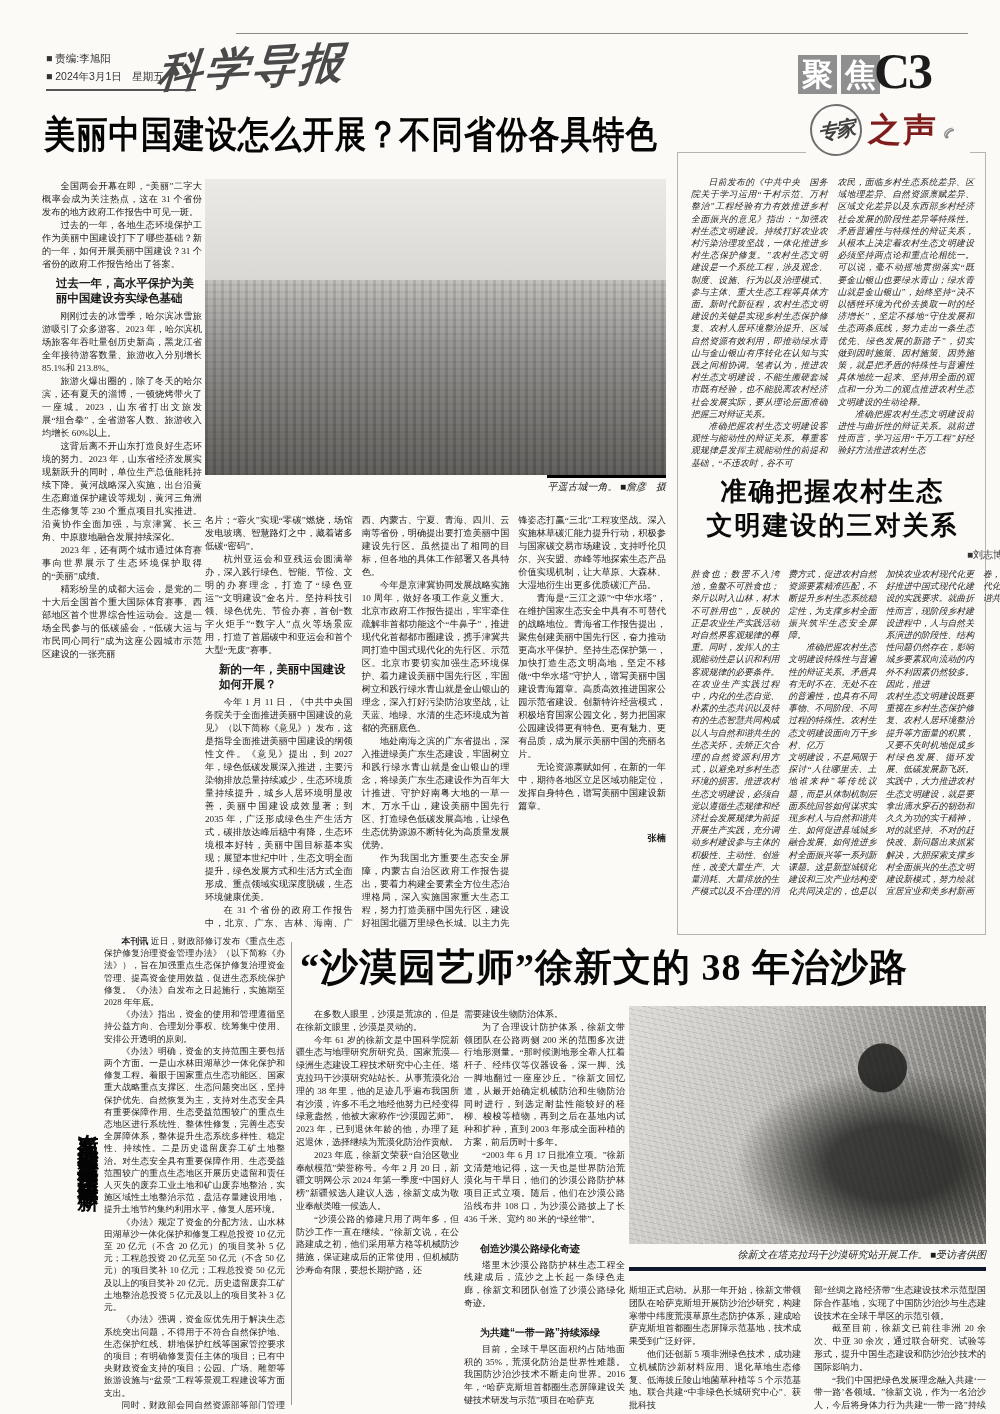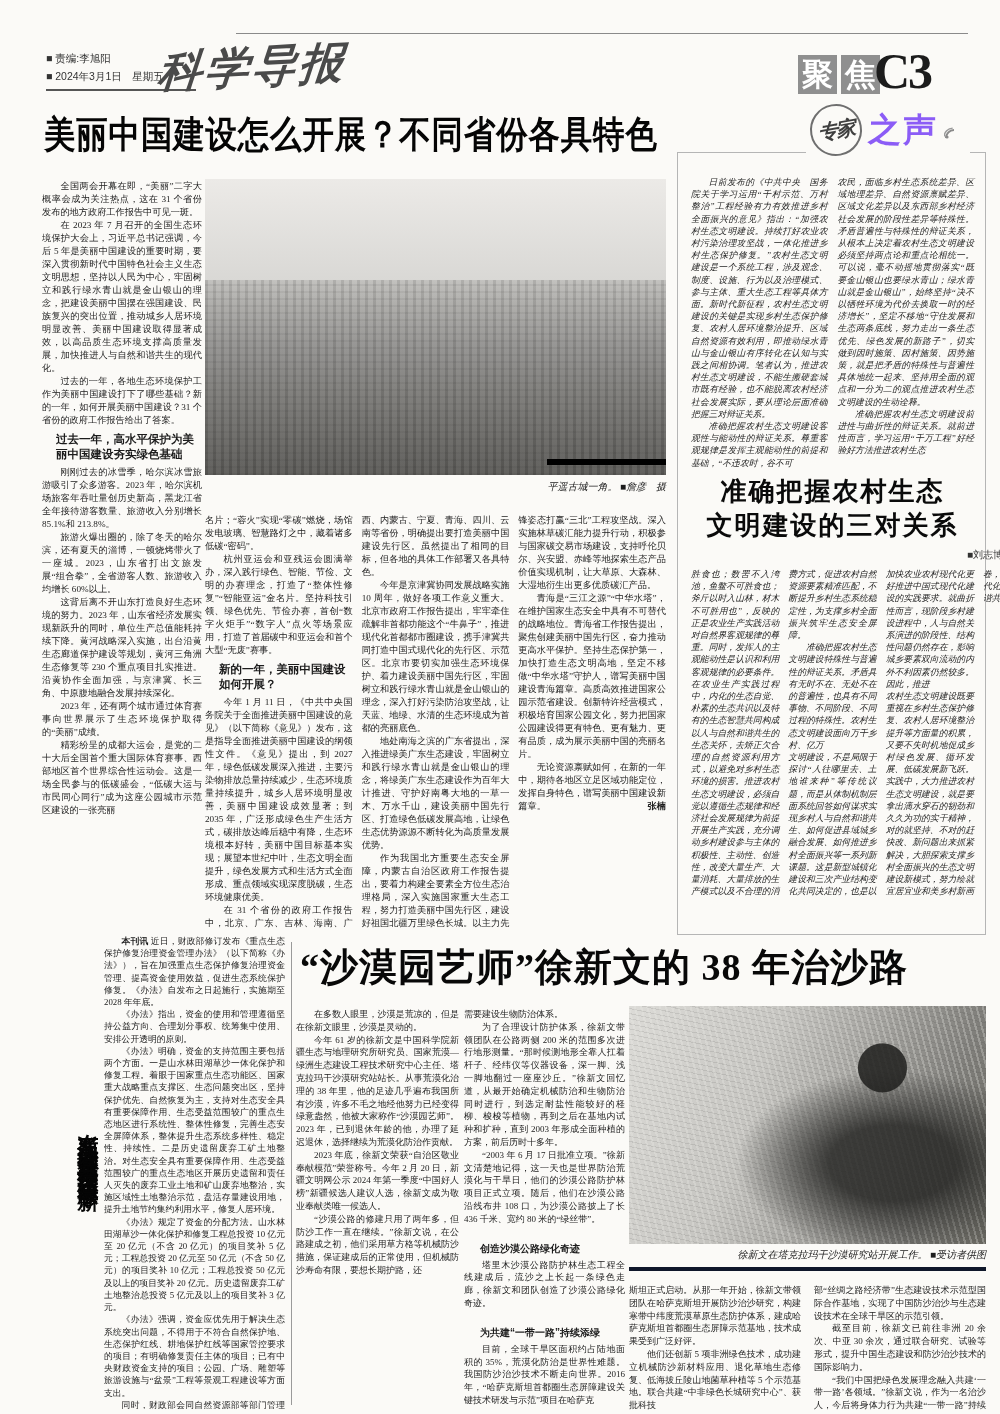--- a/index.html
+++ b/index.html
@@ -20,21 +20,21 @@
   .sub {
     font-family:"Liberation Sans","DejaVu Sans",sans-serif;
     font-weight:bold; font-size:11.5px; line-height:15px;
     text-indent:0; padding:5px 6px 4px 14px; text-align:left;
   }
   .dsub {
     font-family:"Liberation Sans","DejaVu Sans",sans-serif;
     font-weight:bold; font-size:10px; line-height:14px;
     text-indent:0; padding:4px 0 3px 16px;margin-top:12px;
   }
-  .author { float:right; font-weight:bold; font-family:"Liberation Sans",sans-serif; }
+  .author { float:right; font-weight:bold; font-family:"Liberation Sans",sans-serif;margin-top:32px; }
 
   
   #hdr-rule { left:236px; top:33px; width:732px; height:1px; }
   #hdr-left { left:46px; top:49px; font-size:10.5px; line-height:18px; color:#333; }
   #hdr-left-rule { left:46px; top:89px; width:150px; height:2px; background:#555; }
   #masthead {
     left:158px; top:38px; font-size:44px; font-weight:bold; font-style:italic;
     color:#4a4a4a; letter-spacing:3px; transform:rotate(-3deg) skewX(-8deg);
     font-family:"DejaVu Serif",serif;
   }
@@ -56,35 +56,35 @@
   #photo1 { left:205px; top:179px; width:461px; height:296px;
     background:
       repeating-linear-gradient(90deg, rgba(40,40,40,0.10) 0 3px, rgba(255,255,255,0.06) 3px 8px),
       repeating-linear-gradient(0deg, rgba(30,30,30,0.07) 0 2px, transparent 2px 7px),
       linear-gradient(180deg,#e8e7e4 0%,#deddda 18%,#c9c8c5 30%,#abaaa7 42%,#939290 55%,#7d7c79 70%,#6a6966 85%,#585754 100%);
   }
   #photo1-sky { position:absolute; left:0; top:0; width:100%; height:34%;
     background:linear-gradient(180deg,#eceae7,#d9d8d5); }
   #caption1 { left:205px; top:480px; width:461px; text-align:right;
     font-size:10px; font-style:italic; }
-  #caption1 .cap-inner { border-top:6px solid #000000; padding-top:16px; }
+  #caption1 .cap-inner { border-top:3px solid #000000; padding-top:3px; }
   #flow { left:205px; top:514px; width:461px; height:420px;
     column-count:3; column-gap:9px; column-fill:auto; }
 
   
   #expert-box { left:677px; top:152px; width:309px; height:783px;
     border:1px solid #b5b5b5; background:#fbfaf7; }
   #expert-logo { left:806px; top:102px; display:flex; align-items:center; gap:6px;
     background:#fbfaf7; padding:2px 4px; }
   .logo-circle { width:52px; height:52px; border:2px solid #6f6f6f; border-radius:50%;
     display:flex; align-items:center; justify-content:center; background:#fbfaf7;
     font-style:italic; font-weight:bold; font-size:20px; color:#3f3f3f;
     letter-spacing:-2px; transform:rotate(-10deg); }
   .logo-word { font-family:"Liberation Sans",sans-serif; font-weight:bold;
-    font-size:33px; color:#8b5cf6; letter-spacing:2px; }
+    font-size:33px; color:#7f1d1d; letter-spacing:2px; }
   #expert-top { left:691px; top:176px; width:283px; height:294px;
     column-count:2; column-gap:10px; column-fill:auto;
     font-size:8.8px; line-height:12.2px; }
   #expert-headline { left:691px; top:474px; width:283px; text-align:center;
     font-family:"Liberation Sans",sans-serif; font-weight:bold;
     font-size:26px; line-height:34px; letter-spacing:2px; color:#0a0a0a; }
   #expert-byline { left:720px; top:548px; width:283px; text-align:right;
     font-size:10px; color:#333; }
   #expert-bottom { left:691px; top:568px; width:283px; height:338px;
     column-count:3; column-gap:9px; column-fill:auto;
@@ -136,21 +136,20 @@
 <div class="abs" id="sec-boxes">
   <div class="sec-box">聚</div>
   <div class="sec-box">焦</div>
 </div>
 <div class="abs" id="pageno">C3</div>
 
 <h1 class="abs" id="main-headline">美丽中国建设怎么开展？不同省份各具特色</h1>
 
 <div class="abs body-txt" id="col1">
   <p class="para">全国两会开幕在即，“美丽”二字大概率会成为关注热点，这在 31 个省份发布的地方政府工作报告中可见一斑。</p>
-  <p class="para">在 2023 年 7 月召开的全国生态环境保护大会上，习近平总书记强调，今后 5 年是美丽中国建设的重要时期，要深入贯彻新时代中国特色社会主义生态文明思想，坚持以人民为中心，牢固树立和践行绿水青山就是金山银山的理念，把建设美丽中国摆在强国建设、民族复兴的突出位置，推动城乡人居环境明显改善、美丽中国建设取得显著成效，以高品质生态环境支撑高质量发展，加快推进人与自然和谐共生的现代化。</p>
   <p class="para">过去的一年，各地生态环境保护工作为美丽中国建设打下了哪些基础？新的一年，如何开展美丽中国建设？31 个省份的政府工作报告给出了答案。</p>
   <p class="sub">过去一年，高水平保护为美丽中国建设夯实绿色基础</p>
   <p class="para">刚刚过去的冰雪季，哈尔滨冰雪旅游吸引了众多游客。2023 年，哈尔滨机场旅客年吞吐量创历史新高，黑龙江省全年接待游客数量、旅游收入分别增长 85.1%和 213.8%。</p>
   <p class="para">旅游火爆出圈的，除了冬天的哈尔滨，还有夏天的淄博，一顿烧烤带火了一座城。2023，山东省打出文旅发展“组合拳”，全省游客人数、旅游收入均增长 60%以上。</p>
   <p class="para">这背后离不开山东打造良好生态环境的努力。2023 年，山东省经济发展实现新跃升的同时，单位生产总值能耗持续下降。黄河战略深入实施，出台沿黄生态廊道保护建设等规划，黄河三角洲生态修复等 230 个重点项目扎实推进。沿黄协作全面加强，与京津冀、长三角、中原腹地融合发展持续深化。</p>
   <p class="para">2023 年，还有两个城市通过体育赛事向世界展示了生态环境保护取得的“美丽”成绩。</p>
   <p class="para">精彩纷呈的成都大运会，是党的二十大后全国首个重大国际体育赛事、西部地区首个世界综合性运动会。这是一场全民参与的低碳盛会，“低碳大运与市民同心同行”成为这座公园城市示范区建设的一张亮丽</p>
 </div>
 
 <div class="abs" id="photo1">
@@ -158,21 +157,21 @@
 </div>
 <div class="abs" id="caption1">
   <span class="cap-inner">
     <span>平遥古城一角。</span>
     <span>■詹彦　摄</span>
   </span>
 </div>
 
 <div class="abs body-txt" id="flow">
   <p class="para noindent">名片；“蓉火”实现“零碳”燃烧，场馆发电玻璃、智慧路灯之中，藏着诸多低碳“密码”。</p>
-  <p class="para">杭州亚运会和亚残运会圆满举办，深入践行绿色、智能、节俭、文明的办赛理念，打造了“整体性修复”“智能亚运”金名片。坚持科技引领、绿色优先、节俭办赛，首创“数字火炬手”“数字人”点火等场景应用，打造了首届碳中和亚运会和首个大型“无废”赛事。</p>
+  <p class="para">杭州亚运会和亚残运会圆满举办，深入践行绿色、智能、节俭、文明的办赛理念，打造了“绿色亚运”“文明建设”金名片。坚持科技引领、绿色优先、节俭办赛，首创“数字火炬手”“数字人”点火等场景应用，打造了首届碳中和亚运会和首个大型“无废”赛事。</p>
   <p class="sub">新的一年，美丽中国建设如何开展？</p>
   <p class="para">今年 1 月 11 日，《中共中央国务院关于全面推进美丽中国建设的意见》（以下简称《意见》）发布，这是指导全面推进美丽中国建设的纲领性文件。《意见》提出，到 2027 年，绿色低碳发展深入推进，主要污染物排放总量持续减少，生态环境质量持续提升，城乡人居环境明显改善，美丽中国建设成效显著；到 2035 年，广泛形成绿色生产生活方式，碳排放达峰后稳中有降，生态环境根本好转，美丽中国目标基本实现；展望本世纪中叶，生态文明全面提升，绿色发展方式和生活方式全面形成、重点领域实现深度脱碳，生态环境健康优美。</p>
   <p class="para">在 31 个省份的政府工作报告中，北京、广东、吉林、海南、广西、内蒙古、宁夏、青海、四川、云南等省份，明确提出要打造美丽中国建设先行区。虽然提出了相同的目标，但各地的具体工作部署又各具特色。</p>
   <p class="para">今年是京津冀协同发展战略实施 10 周年，做好各项工作意义重大。北京市政府工作报告提出，牢牢牵住疏解非首都功能这个“牛鼻子”，推进现代化首都都市圈建设，携手津冀共同打造中国式现代化的先行区、示范区。北京市要切实加强生态环境保护、着力建设美丽中国先行区，牢固树立和践行绿水青山就是金山银山的理念，深入打好污染防治攻坚战，让天蓝、地绿、水清的生态环境成为首都的亮丽底色。</p>
   <p class="para">地处南海之滨的广东省提出，深入推进绿美广东生态建设，牢固树立和践行绿水青山就是金山银山的理念，将绿美广东生态建设作为百年大计推进、守护好南粤大地的一草一木、万水千山，建设美丽中国先行区、打造绿色低碳发展高地，让绿色生态优势源源不断转化为高质量发展优势。</p>
   <p class="para">作为我国北方重要生态安全屏障，内蒙古自治区政府工作报告提出，要着力构建全要素全方位生态治理格局，深入实施国家重大生态工程，努力打造美丽中国先行区，建设好祖国北疆万里绿色长城。以主力先锋姿态打赢“三北”工程攻坚战。深入实施林草碳汇能力提升行动，积极参与国家碳交易市场建设，支持呼伦贝尔、兴安盟、赤峰等地探索生态产品价值实现机制，让大草原、大森林、大湿地衍生出更多优质碳汇产品。</p>
   <p class="para">青海是“三江之源”“中华水塔”，在维护国家生态安全中具有不可替代的战略地位。青海省工作报告提出，聚焦创建美丽中国先行区，奋力推动更高水平保护。坚持生态保护第一，加快打造生态文明高地，坚定不移做“中华水塔”守护人，谱写美丽中国建设青海篇章。高质高效推进国家公园示范省建设。创新特许经营模式，积极培育国家公园文化，努力把国家公园建设得更有特色、更有魅力、更有品质，成为展示美丽中国的亮丽名片。</p>
   <p class="para">
     <span>无论资源禀赋如何，在新的一年中，期待各地区立足区域功能定位，发挥自身特色，谱写美丽中国建设新篇章。</span>
     <span class="author">张楠</span>

